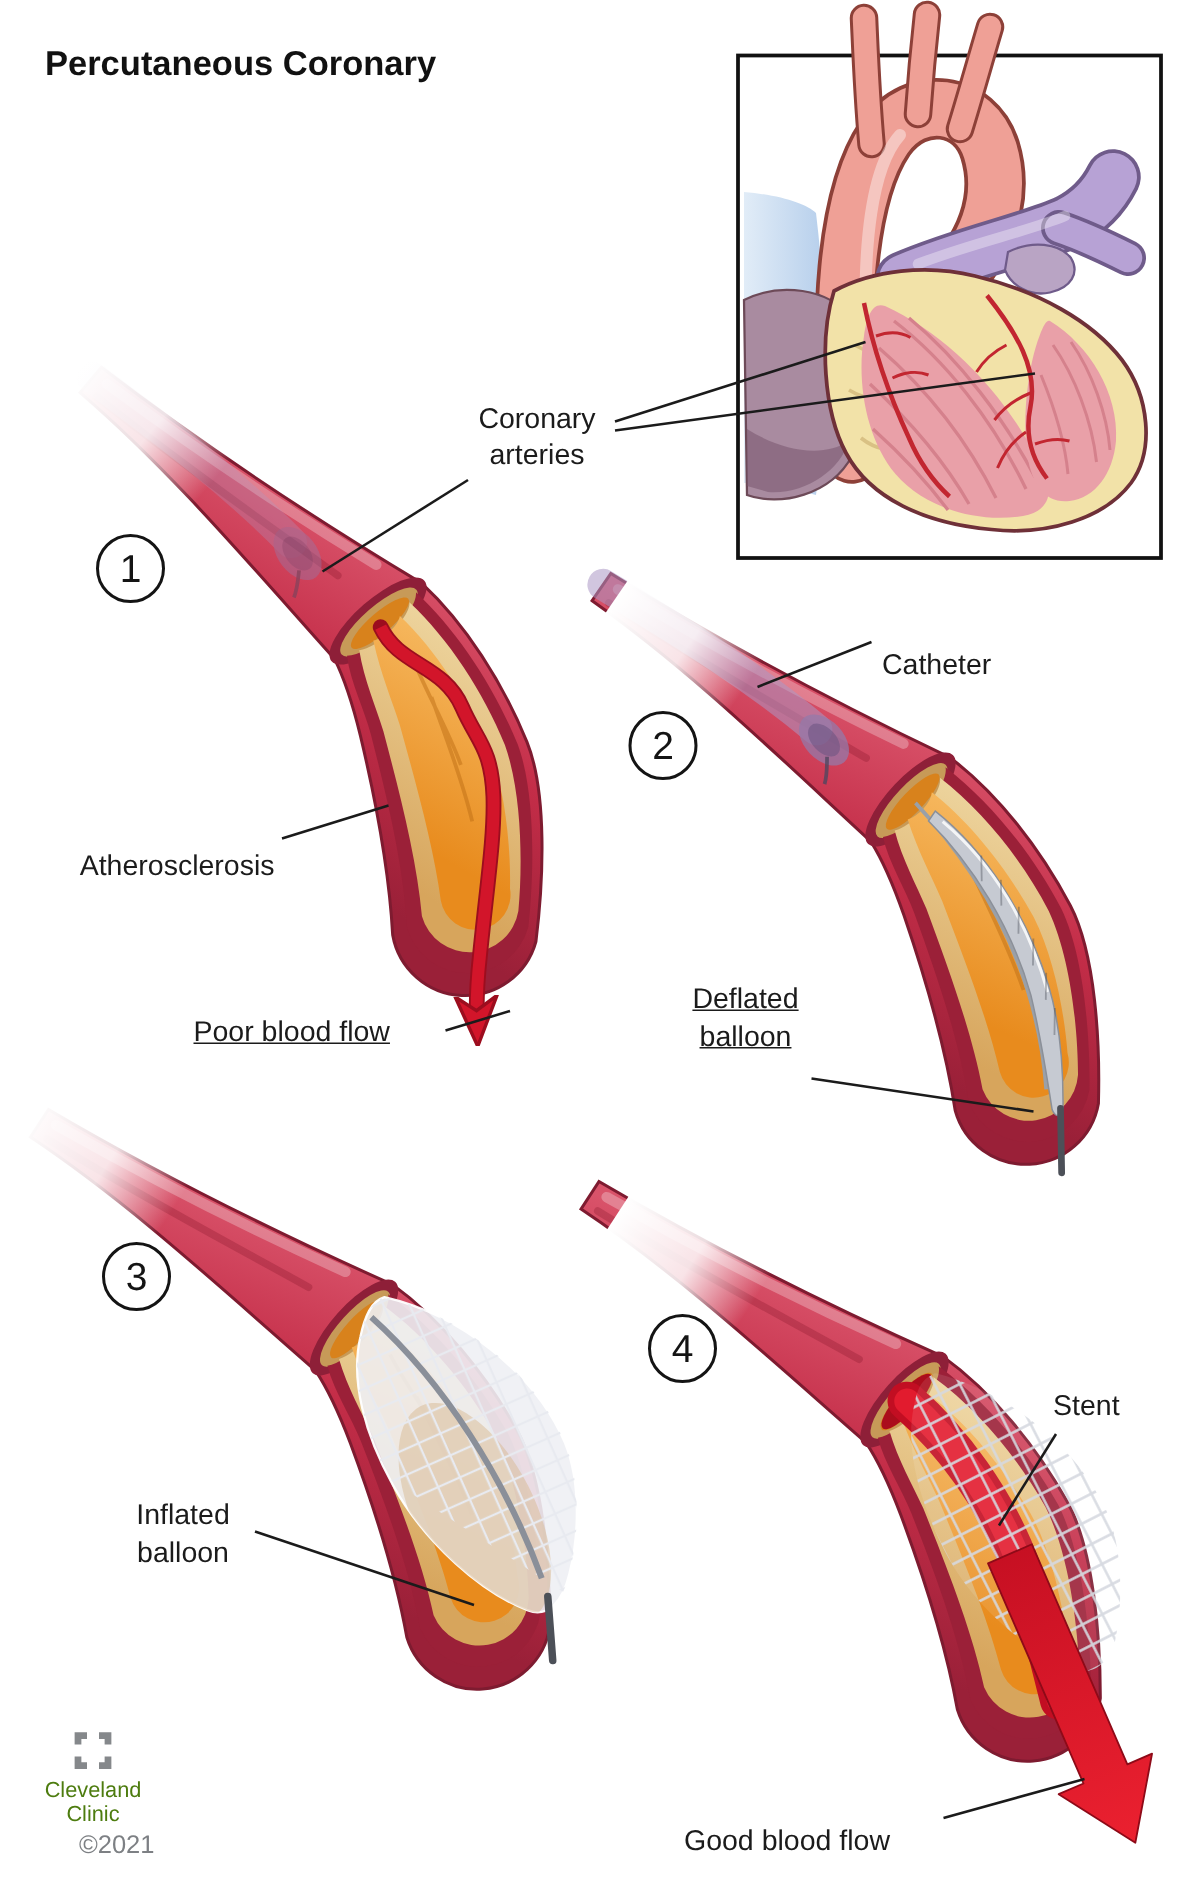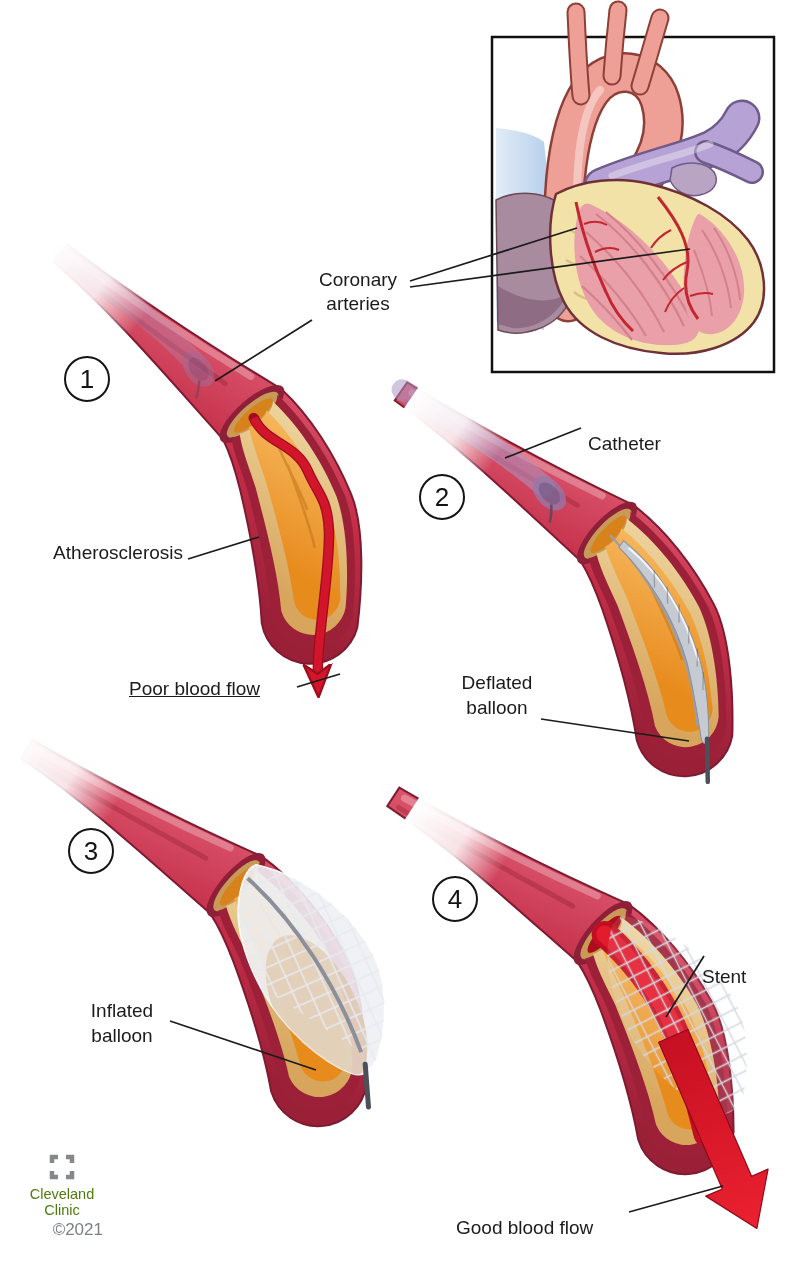--- a/index.html
+++ b/index.html
@@ -229,59 +229,60 @@
   <line x1="581" y1="428" x2="505" y2="458"></line>
   <line x1="541" y1="719" x2="689" y2="741"></line>
   <line x1="170" y1="1021" x2="316" y2="1070"></line>
   <line x1="704" y1="956" x2="666" y2="1017"></line>
   <line x1="629" y1="1212" x2="723" y2="1186"></line>
 </svg>
 
 <div class="textlayer">
 
   <div class="page-title">
+    <div>Percutaneous Coronary</div>
   </div>
 
   <div class="label center" style="left:288px;top:268px;width:140px;">
     <div>Coronary</div>
     <div>arteries</div>
   </div>
 
   <div class="badge" style="left:64px;top:356px;">
     <span>1</span>
   </div>
   <div class="badge" style="left:419px;top:474px;">
     <span>2</span>
   </div>
   <div class="badge" style="left:68px;top:828px;">
     <span>3</span>
   </div>
   <div class="badge" style="left:432px;top:876px;">
     <span>4</span>
   </div>
 
-  <div class="label right" style="left:0px;top:540px;width:183px;line-height:25px;">
+  <div class="label right" style="left:0px;top:565px;width:183px;line-height:25px;">
     <div>Atherosclerosis</div>
   </div>
 
   <div class="label" style="left:129px;top:677px;text-decoration:underline;">Poor blood flow</div>
 
   <div class="label" style="left:588px;top:432px;text-align:right;">Catheter</div>
 
-  <div class="label center" style="left:427px;top:670px;width:140px;line-height:25px;">
+  <div class="label center" style="left:427px;top:654px;width:140px;line-height:25px;text-decoration:underline;">
     <div>Deflated</div>
     <div>balloon</div>
   </div>
 
   <div class="label center" style="left:52px;top:998px;width:140px;line-height:25px;">
     <div>Inflated</div>
     <div>balloon</div>
   </div>
 
-  <div class="label" style="left:702px;top:965px;">Stent</div>
+  <div class="label" style="left:702px;top:926px;">Stent</div>
 
   <div class="label" style="left:456px;top:1200px;margin-top:16px;">Good blood flow</div>
 </div>
 
 <div class="brand">
   <div>Cleveland</div>
   <div>Clinic</div>
 </div>
 <div class="copyright">©2021</div>
 

